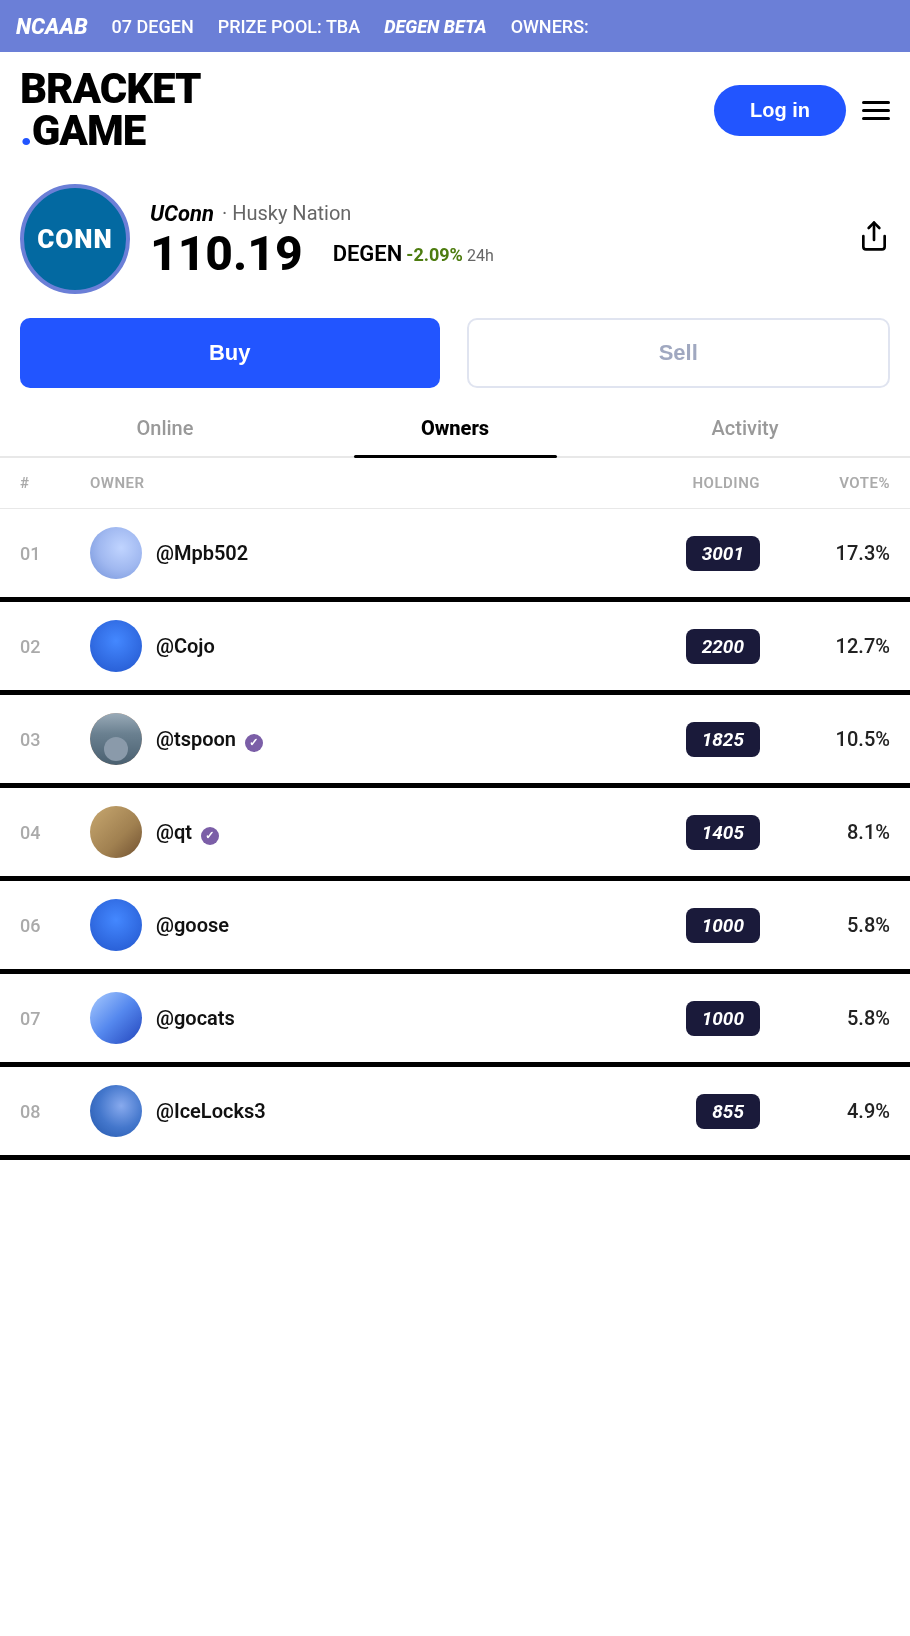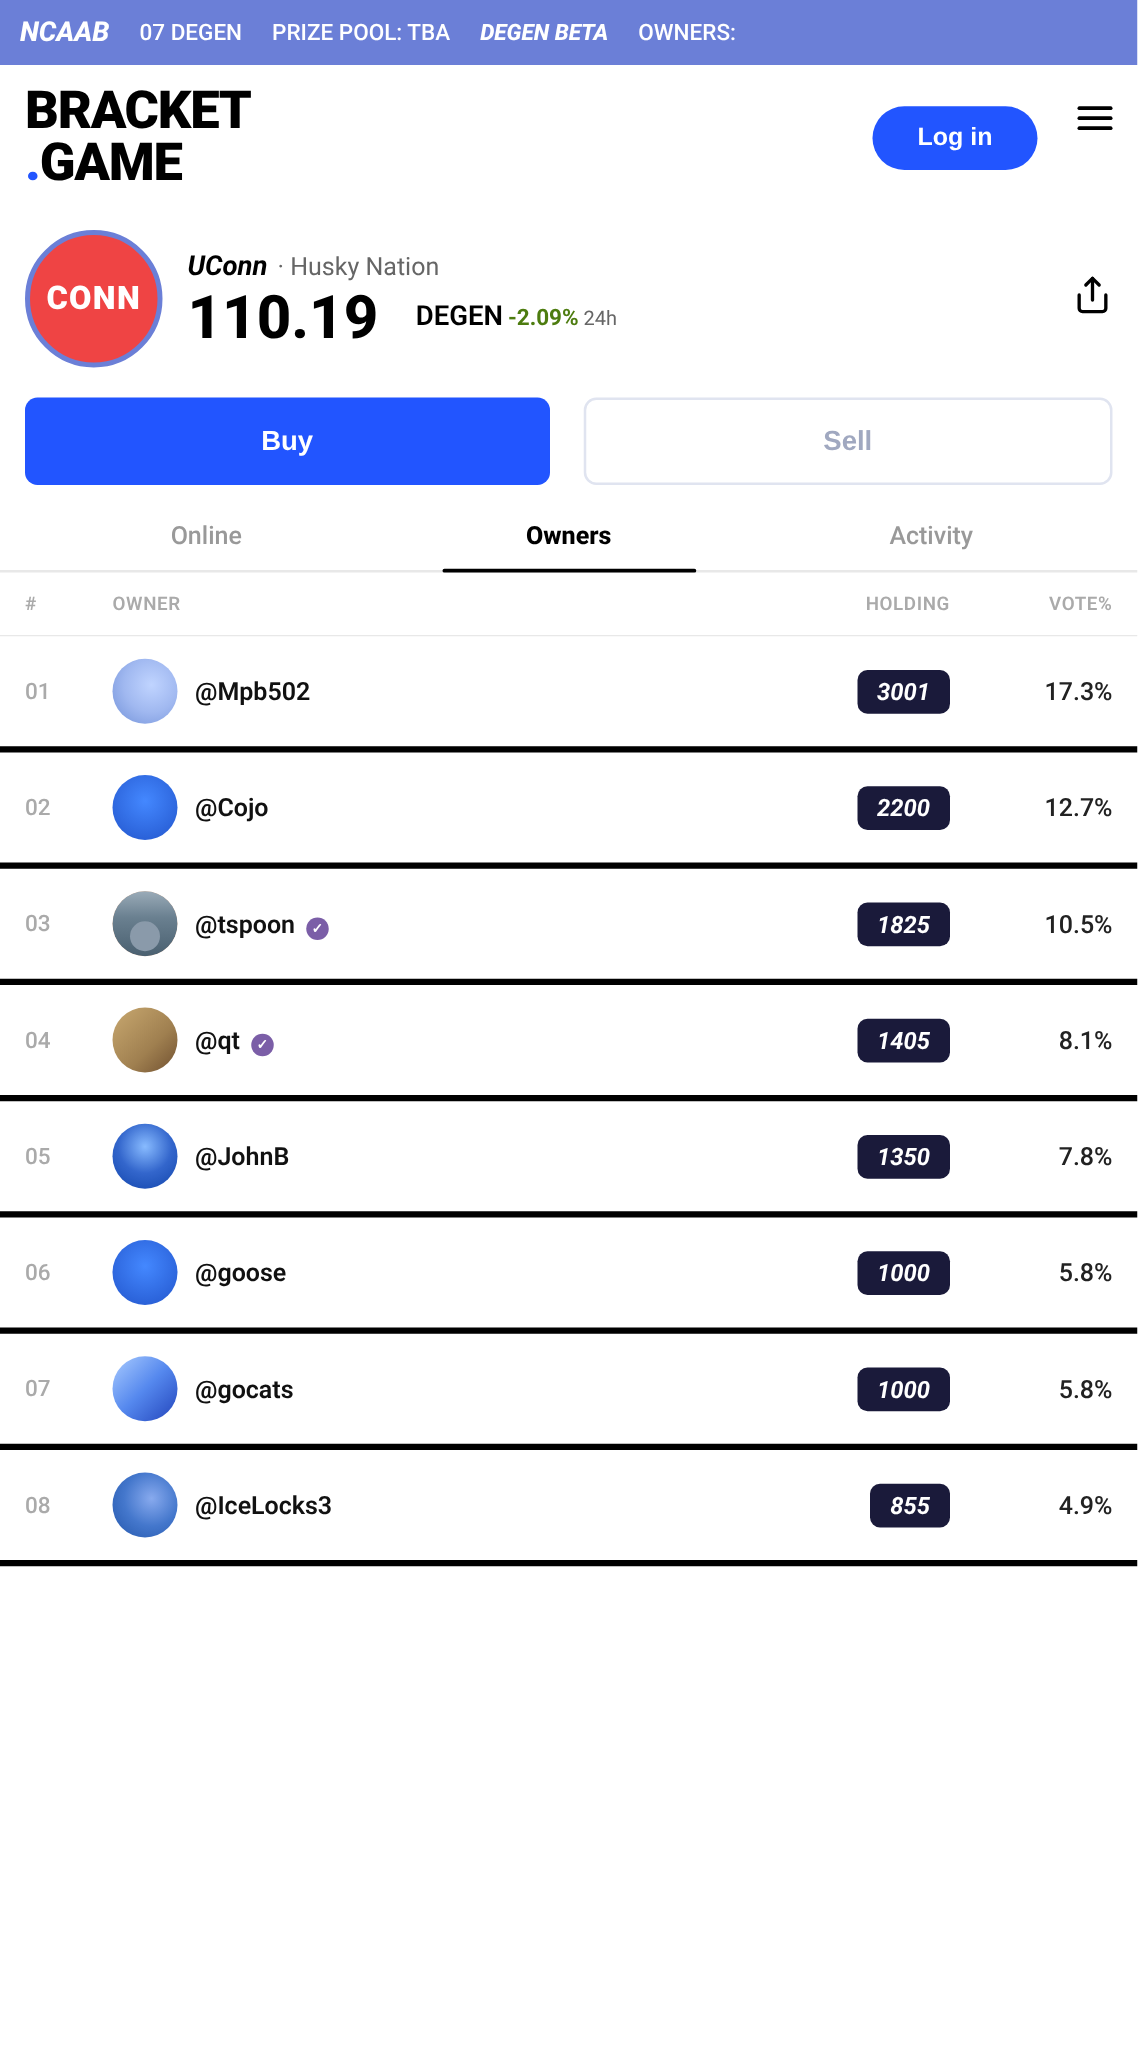--- a/index.html
+++ b/index.html
@@ -52,22 +52,22 @@
       font-weight: 900;
       line-height: 1;
       color: #000;
       letter-spacing: -1px;
     }
     .logo-dot {
       color: #2255ff;
     }
     .header-right {
       display: flex;
-      align-items: flex-start;
-      gap: 32px;
+      align-items: center;
+      gap: 16px;
     }
     .login-btn {
       background: #2255ff;
       color: white;
       border: none;
       border-radius: 50px;
       padding: 14px 36px;
       font-size: 20px;
       font-weight: 600;
       cursor: pointer;
@@ -90,21 +90,21 @@
     .team-section {
       display: flex;
       align-items: center;
       padding: 16px 20px 12px;
       gap: 20px;
     }
     .team-logo {
       width: 110px;
       height: 110px;
       border-radius: 50%;
-      background: #ef4444;
+      background: #0369a1;
       border: 4px solid #6b7fd7;
       display: flex;
       align-items: center;
       justify-content: center;
       color: white;
       font-size: 26px;
       font-weight: 900;
       letter-spacing: 1px;
       flex-shrink: 0;
     }
@@ -456,31 +456,20 @@
       <span class="owner-name">@qt
         <span class="verified-icon">✓</span>
       </span>
     </div>
     <div class="holding-cell">
       <span class="holding-badge">1405</span>
     </div>
     <div class="vote-cell">8.1%</div>
   </div>
 
-  <div class="table-row">
-    <div class="rank">05</div>
-    <div class="owner-cell">
-      <div class="avatar avatar-gradient-3" style="background:radial-gradient(circle at 50% 35%,#88bbff,#3366cc,#1144aa);"></div>
-      <span class="owner-name">@JohnB</span>
-    </div>
-    <div class="holding-cell">
-      <span class="holding-badge">1350</span>
-    </div>
-    <div class="vote-cell">7.8%</div>
-  </div>
 
   <div class="table-row">
     <div class="rank">06</div>
     <div class="owner-cell">
       <div class="avatar avatar-gradient-2"></div>
       <span class="owner-name">@goose</span>
     </div>
     <div class="holding-cell">
       <span class="holding-badge">1000</span>
     </div>

